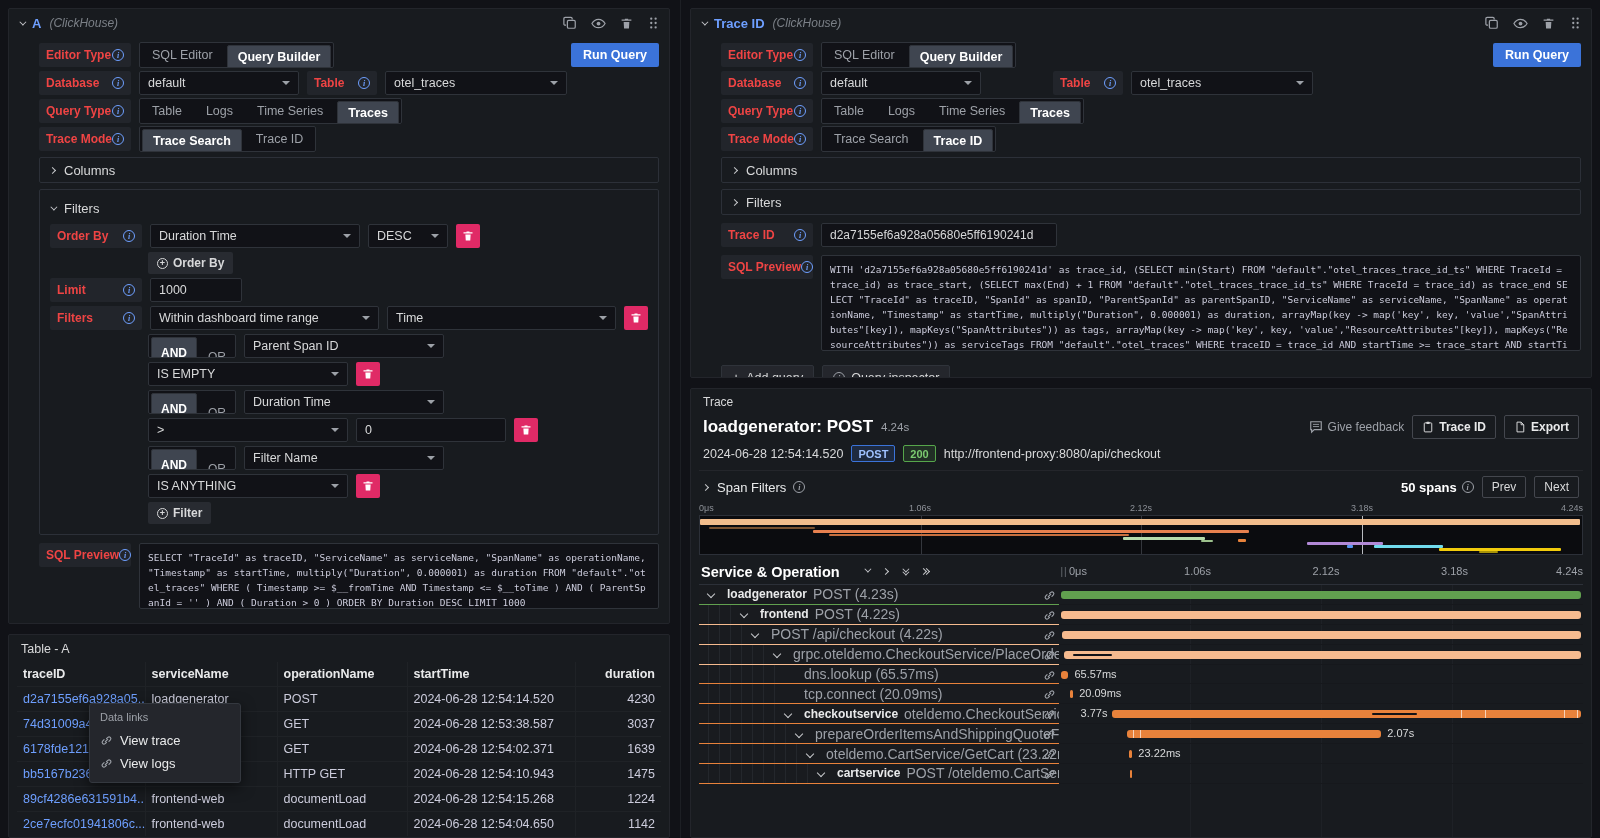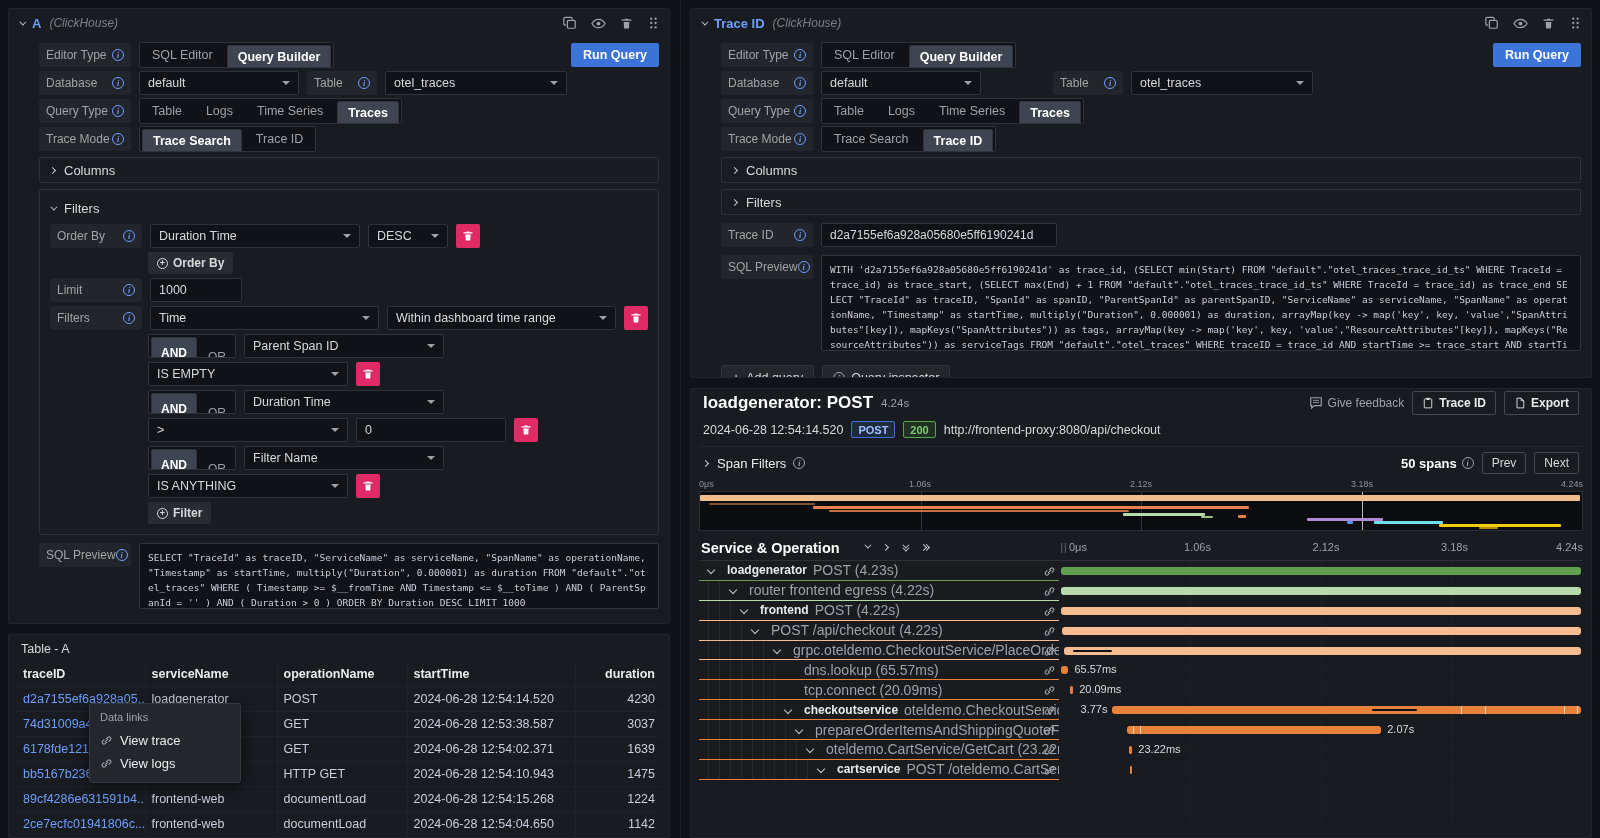--- a/index.html
+++ b/index.html
@@ -14,21 +14,21 @@
   .icon-btn { background:none; border:none; cursor:pointer; padding:0; }
 
   .cv { display:inline-block; width:6px; height:6px; border-right:1.5px solid #c7c9cc; border-bottom:1.5px solid #c7c9cc; }
   .cv-d { transform:rotate(45deg) translateY(-2px); }
   .cv-r { transform:rotate(-45deg); }
   .cv-sm { width:5px; height:5px; }
 
   .editor { padding:6px 10px 0 30px; }
   .erow { display:flex; align-items:center; gap:8px; height:24px; margin-bottom:4px; }
   .chip { width:92px; min-width:92px; height:24px; background:#22252b; border-radius:2px; display:flex; align-items:center; justify-content:space-between; padding:0 7px; }
-  .chip .lbl { font-size:12px; font-weight:400; color:#a3a3a3; white-space:nowrap; }
+  .chip .lbl { font-size:12px; font-weight:700; color:#ef4444; white-space:nowrap; }
   .chip.w70 { width:70px; min-width:70px; }
   .info-i { width:12px; height:12px; min-width:12px; border:1px solid #6e9fff; border-radius:50%; color:#6e9fff; font-size:8px; font-style:italic; font-weight:700; display:inline-flex; align-items:center; justify-content:center; font-family:"Liberation Serif", serif; }
   .info-i.gray { border-color:#9da1a8; color:#9da1a8; }
 
   .seg, .andor { display:flex; height:26px; background:#111217; border:1px solid #2f333a; border-radius:2px; overflow:hidden; }
   .seg-opt { background:transparent; border:none; color:#9da1a8; font-size:12.5px; padding:0 12px; cursor:pointer; white-space:nowrap; }
   .seg-opt.sel { background:#3f4550; color:#fff; font-weight:700; border-radius:2px; margin:2px; padding:8px 10px; }
   .andor { height:24px; }
   .andor .seg-opt { padding:15px 9px; font-size:12px; }
 
@@ -253,25 +253,25 @@
               <span class="info-i">i</span>
             </span>
           <input class="inp" style="width: 92px;" value="1000">
         </div>
         <div class="erow">
           <span class="chip">
               <span class="lbl">Filters</span>
               <span class="info-i">i</span>
             </span>
           <div class="sel" style="width:232px">
+              <span class="sv">Within dashboard time range</span>
+              <span class="caret"></span>
+            </div>
+          <div class="sel" style="width:232px">
               <span class="sv">Time</span>
-              <span class="caret"></span>
-            </div>
-          <div class="sel" style="width:232px">
-              <span class="sv">Within dashboard time range</span>
               <span class="caret"></span>
             </div>
           <button class="trash">
               <svg width="12" height="12" viewBox="0 0 16 16">
                 <path d="M6 2h4v1h4v1.5H2V3h4V2zm-1.5 4h7l-.5 8h-6l-.5-8z" fill="#fff"></path>
               </svg>
             </button>
         </div>
         <div id="left-filter-rows">
             <div class="f-subrow">
@@ -562,20 +562,21 @@
           </button>
         <button class="btn-sec">
             <span class="info-i gray">i</span>
             <span>Query inspector</span>
           </button>
       </div>
     </div>
   </section>
 
   <section class="panel" style="left:690px;top:388px;width:902px;height:450px;padding:0 8px">
+    <div class="trace-title">Trace</div>
     <div class="thead1">
       <span class="big">loadgenerator: POST</span>
       <span class="dur">4.24s</span>
       <span class="right">
         <button class="ghost-link">
             <svg width="14" height="14" viewBox="0 0 16 16">
               <path d="M2 2h12v9H6l-3 3v-3H2V2z" fill="none" stroke="#9da1a8" stroke-width="1.3"></path>
               <path d="M4.5 5h7M4.5 7.5h7" stroke="#9da1a8" stroke-width="1"></path>
             </svg>
             <span>Give feedback</span>
@@ -680,36 +681,20 @@
             </div>
             <span class="linkico"><svg width="13" height="13" viewBox="0 0 16 16">
                 <path d="M6.5 9.5l3-3M5 7l-1.8 1.8a2.2 2.2 0 003.1 3.1L8 10.2M11 9l1.8-1.8a2.2 2.2 0 00-3.1-3.1L8 5.8" fill="none" stroke="#9da1a8" stroke-width="1.4" stroke-linecap="round"></path>
               </svg></span>
           </div>
           <div class="bars">
             <div class="sbar" style="left: 0.3%; width: 99.4%; background: rgb(97, 160, 79);"></div>
           </div>
         </div>
         <div class="srow">
-          <div class="name" style="border-bottom: 1px solid rgb(183, 219, 171);">
-            <i class="guide" style="left: 9px;"></i>
-            <i class="guide" style="left: 20px;"></i>
-            <div class="txt" style="padding-left: 30px;">
-              <span class="tchev"></span>
-              <span class="op">router frontend egress (4.22s)</span>
-            </div>
-            <span class="linkico"><svg width="13" height="13" viewBox="0 0 16 16">
-                <path d="M6.5 9.5l3-3M5 7l-1.8 1.8a2.2 2.2 0 003.1 3.1L8 10.2M11 9l1.8-1.8a2.2 2.2 0 00-3.1-3.1L8 5.8" fill="none" stroke="#9da1a8" stroke-width="1.4" stroke-linecap="round"></path>
-              </svg></span>
-          </div>
-          <div class="bars">
-            <div class="sbar" style="left: 0.4%; width: 99.3%; background: rgb(183, 219, 171);"></div>
-          </div>
-        </div>
-        <div class="srow">
           <div class="name" style="border-bottom: 1px solid rgb(246, 187, 143);">
             <i class="guide" style="left: 9px;"></i>
             <i class="guide" style="left: 20px;"></i>
             <i class="guide" style="left: 31px;"></i>
             <div class="txt" style="padding-left: 41px;">
               <span class="tchev"></span>
               <span class="svc">frontend</span>
               <span class="op">POST (4.22s)</span>
             </div>
             <span class="linkico"><svg width="13" height="13" viewBox="0 0 16 16">

